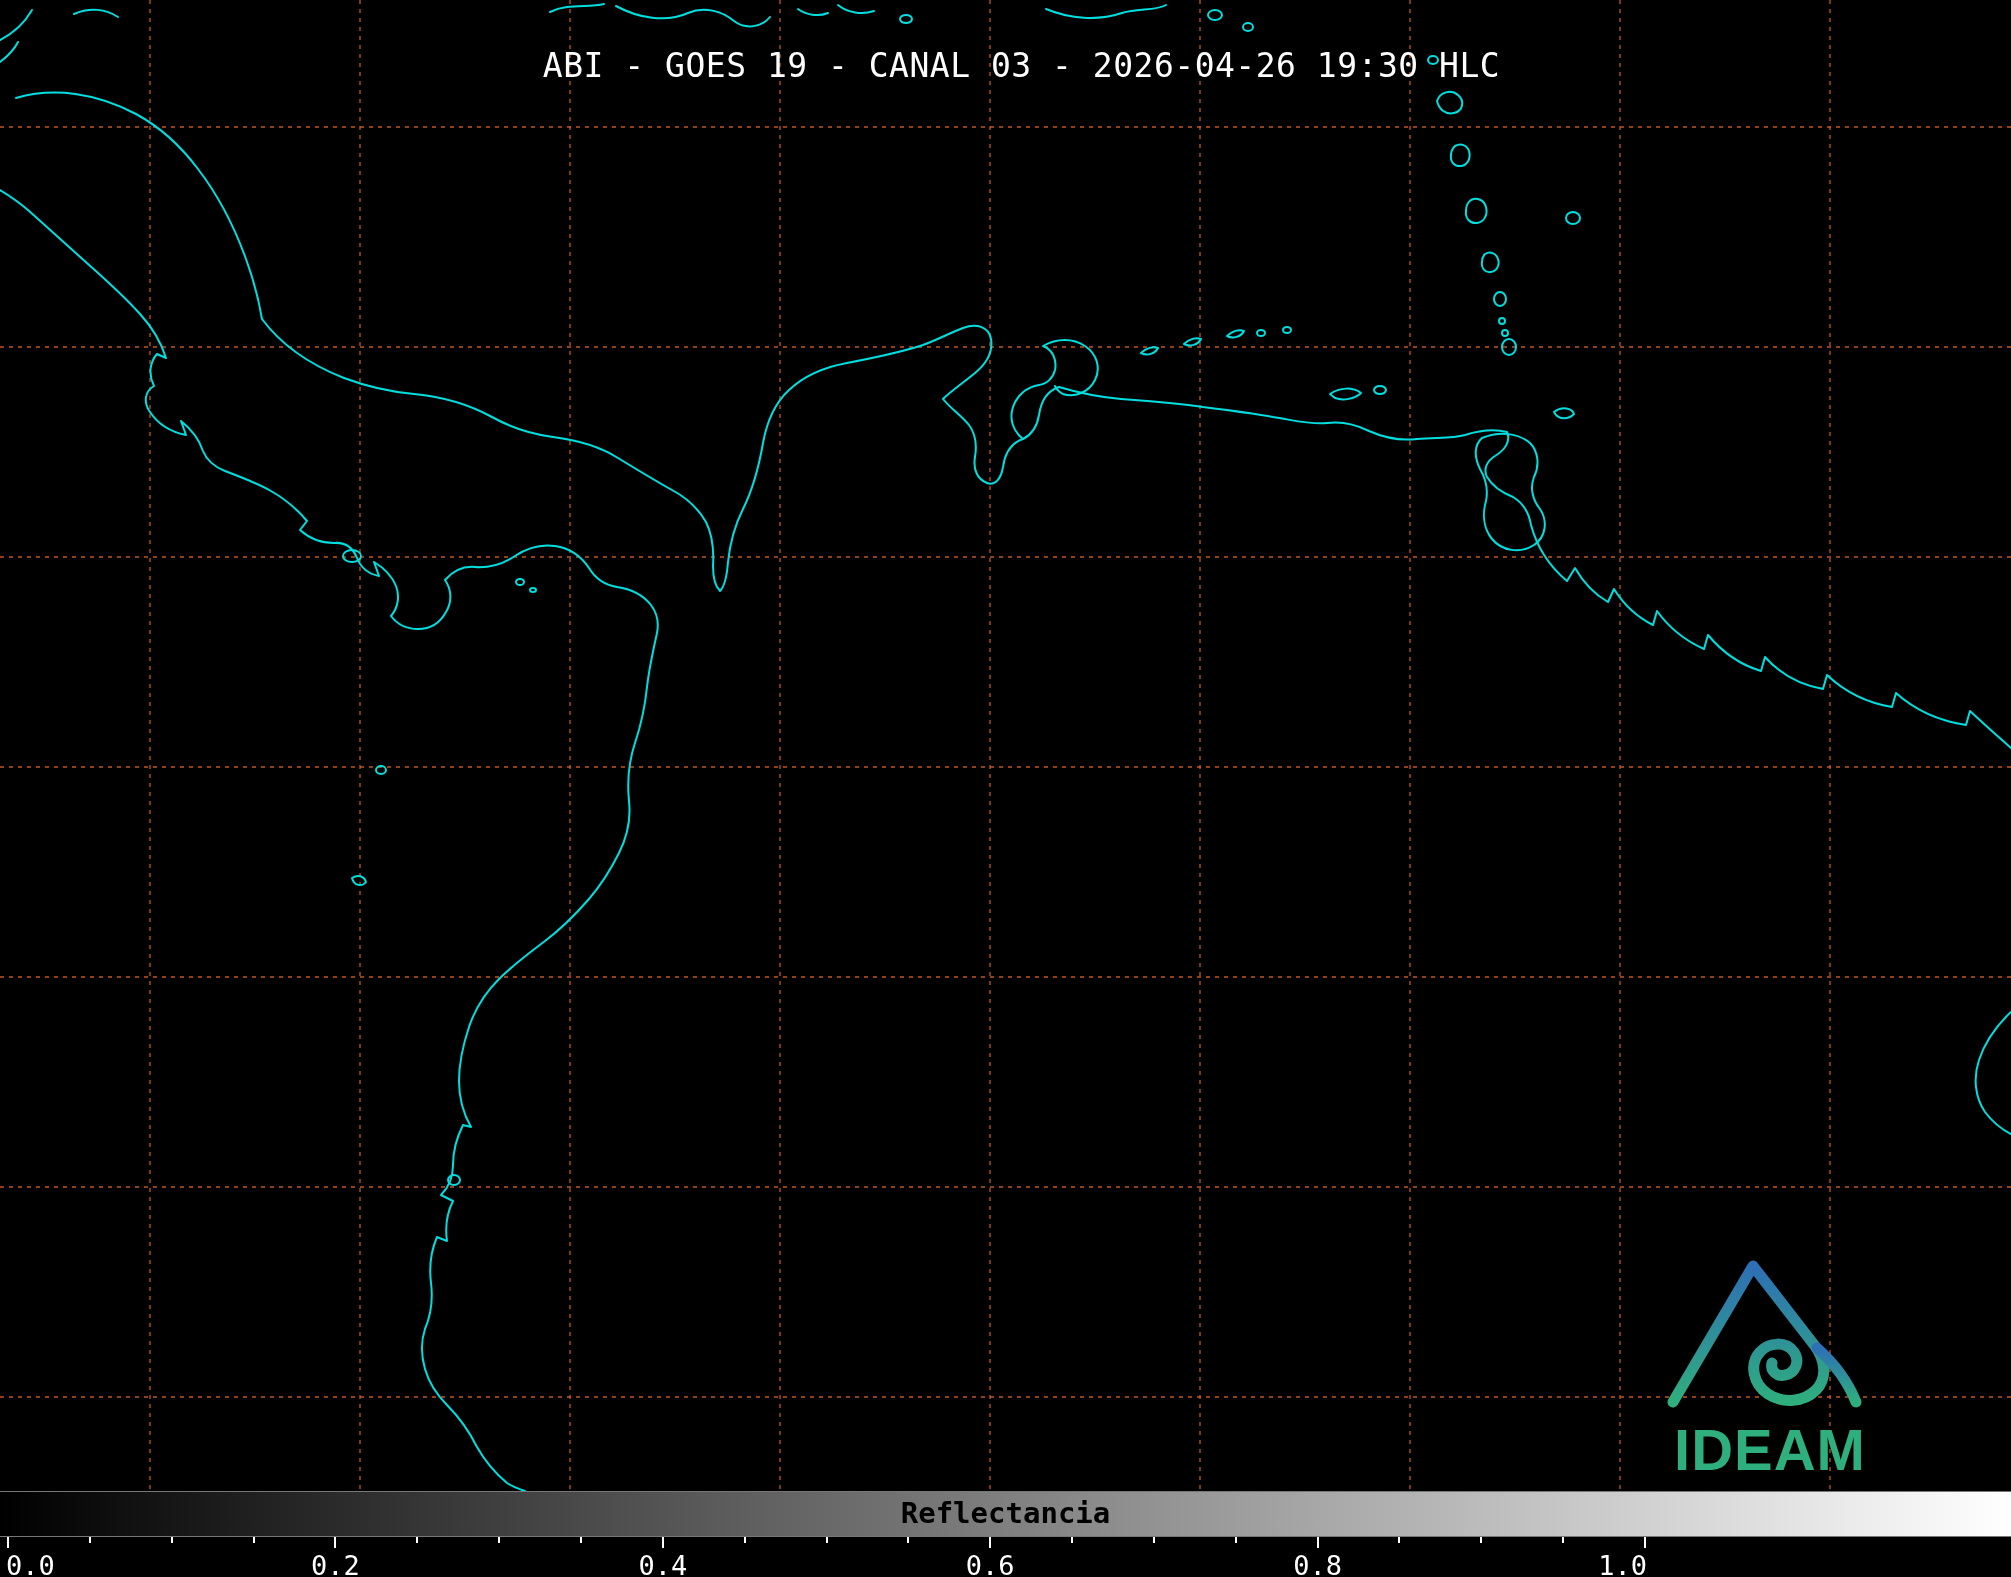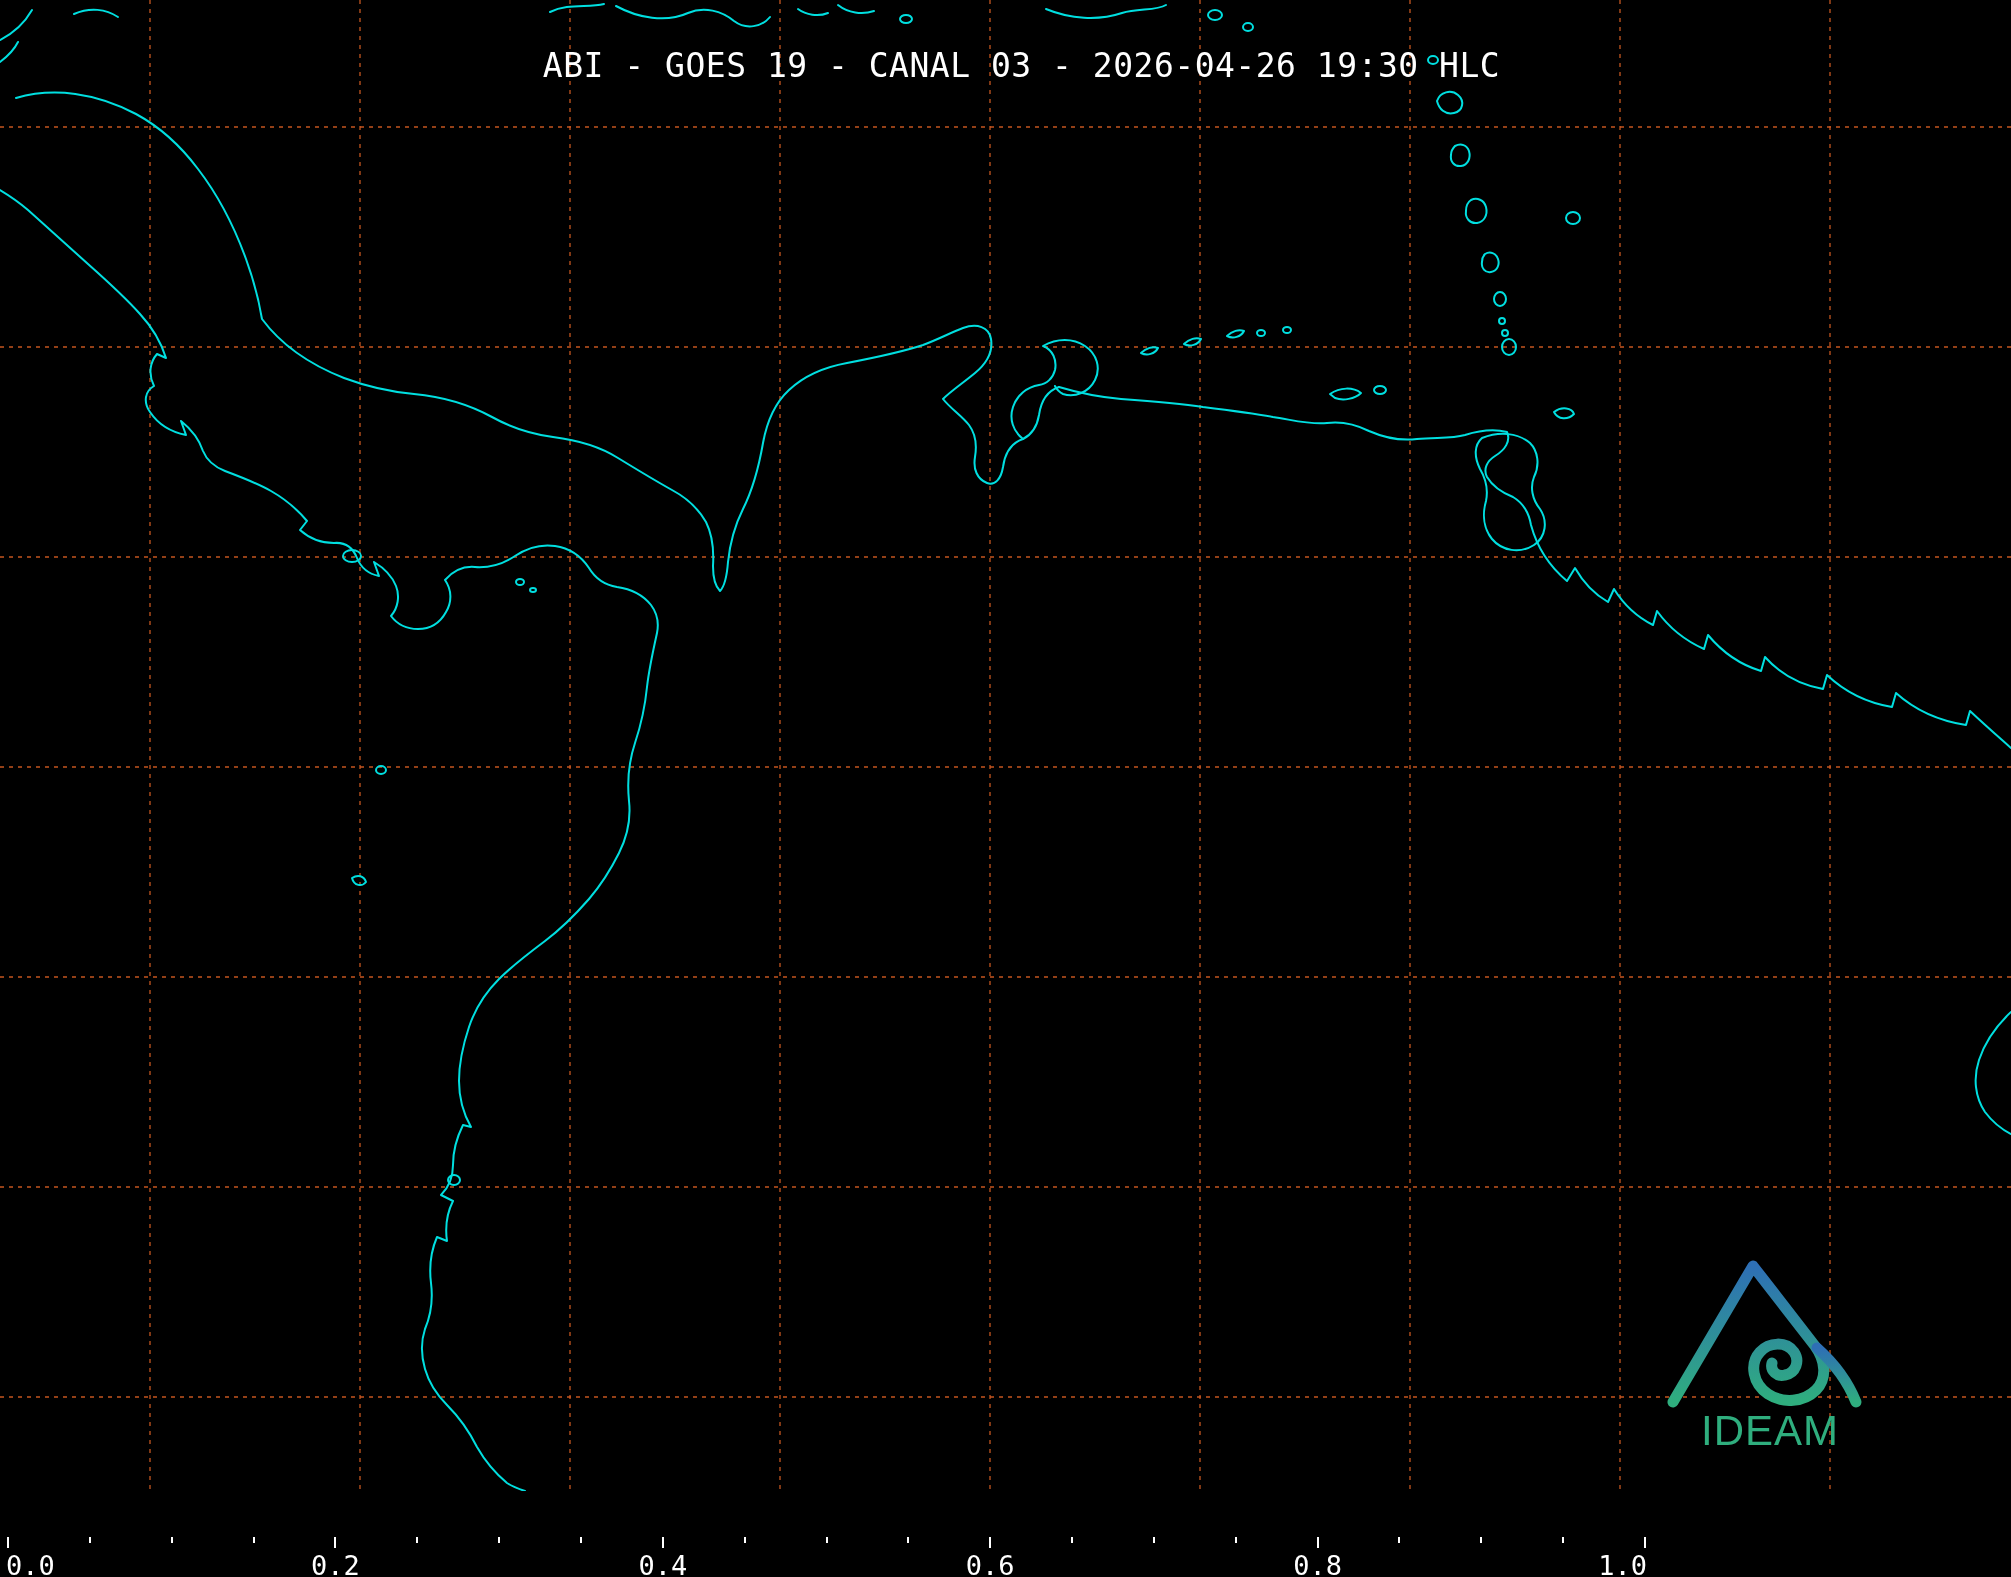--- a/index.html
+++ b/index.html
@@ -5,21 +5,21 @@
   * { margin:0; padding:0; box-sizing:border-box; }
   html,body { background:#000; }
   body { font-family:"DejaVu Sans Mono", monospace; }
   .stage { position:relative; width:2011px; height:1577px; background:var(--background,#000); overflow:hidden; }
   .map-svg { position:absolute; left:0; top:0; display:block; }
   .grid line { stroke:var(--grid,#cf5b22); stroke-width:1.3; stroke-dasharray:4 5; opacity:.95; }
   .coast path { stroke:var(--coastline,#00e0e0); stroke-width:2; fill:none; stroke-linecap:round; stroke-linejoin:round; }
   .title { position:absolute; top:46px; left:16px; width:100%; text-align:center; color:var(--title-text,#fff); font-size:33px; letter-spacing:.5px; white-space:pre; }
   .logo { position:absolute; left:1648px; top:1240px; width:244px; display:flex; flex-direction:column; align-items:center; }
   .logo-glyph { display:block; }
-  .logo-text { font-family:"Liberation Sans",sans-serif; font-weight:normal; font-size:42px; color:var(--logo-green,#2fae7e); letter-spacing:1px; margin-top:0px; line-height:1; }
+  .logo-text { font-family:"Liberation Sans",sans-serif; font-weight:bold; font-size:58px; color:var(--logo-green,#2fae7e); letter-spacing:1px; margin-top:11px; line-height:1; }
   .colorbar { position:absolute; left:0; top:1491px; width:2011px; height:46px;
               background:linear-gradient(to right, var(--cbar-left,#000000), var(--cbar-right,#ffffff));
               border-top:1px solid #777; border-bottom:1px solid #777; }
   .colorbar-label { position:absolute; left:50%; top:50%; transform:translate(-50%,-52%); color:var(--label-text,#000); font-weight:bold; font-size:29px; }
   .colorbar-axis { position:absolute; left:8px; top:1537px; width:1637px; height:40px; }
   .tick { position:absolute; top:0; width:2px; background:var(--tick-text,#fff); transform:translateX(-1px); }
   .tick.major { height:11px; }
   .tick.minor { height:6px; }
   .tick-label { position:absolute; top:13px; transform:translateX(-50%); color:var(--tick-text,#fff); font-size:27px; }
   .tick-label.first { transform:translateX(-2px); }
@@ -120,20 +120,23 @@
         </linearGradient>
       </defs>
       <g fill="none" stroke="url(#lgrad)" stroke-width="11" stroke-linecap="round" stroke-linejoin="round">
         <path d="M 10,162 L 90,26 L 152,106 C 163,121 164,139 153,150 C 141,162 120,164 105,154 C 90,144 86,124 97,112 C 106,102 123,101 131,112 C 137,121 133,133 122,135 C 114,137 107,131 109,123"></path>
         <path d="M 154,108 C 172,124 185,142 193,162"></path>
       </g>
     </svg>
     <div class="logo-text">IDEAM</div>
   </div>
 
+  <div class="colorbar">
+    <div class="colorbar-label">Reflectancia</div>
+  </div>
 
   <div class="colorbar-axis">
       <div class="tick major" style="left: 0%;"></div>
       <div class="tick-label first" style="left: 0%;">0.0</div>
       <div class="tick major" style="left: 20%;"></div>
       <div class="tick-label" style="left: 20%;">0.2</div>
       <div class="tick major" style="left: 40%;"></div>
       <div class="tick-label" style="left: 40%;">0.4</div>
       <div class="tick major" style="left: 60%;"></div>
       <div class="tick-label" style="left: 60%;">0.6</div>

